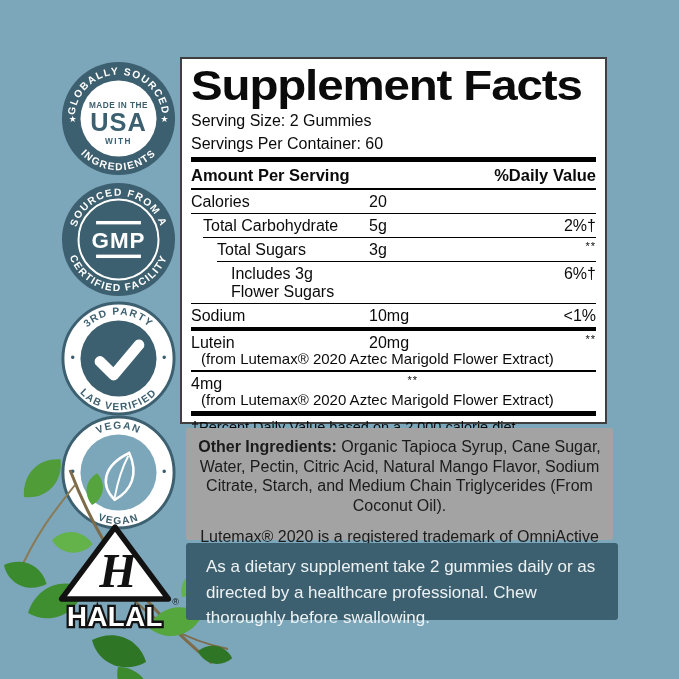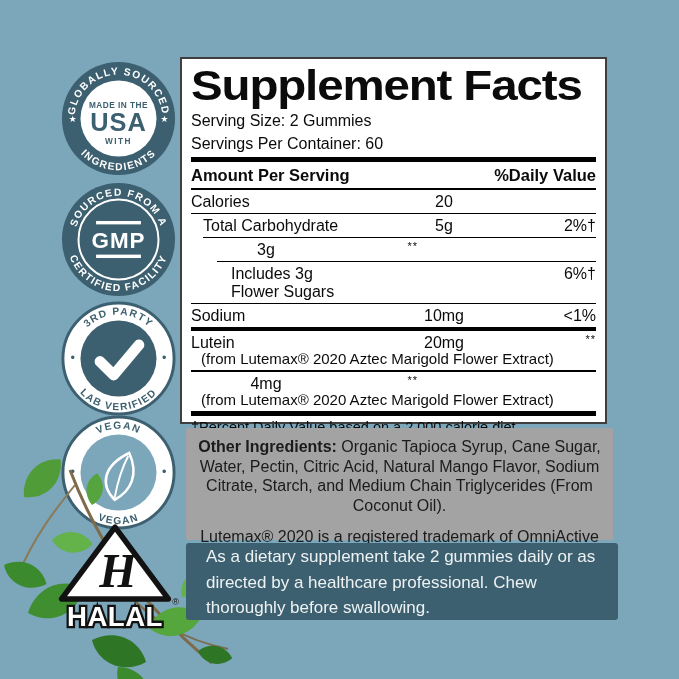--- a/index.html
+++ b/index.html
@@ -26,40 +26,40 @@
   .sf-title{font-size:42px;font-weight:bold;letter-spacing:-1px;line-height:1.08;white-space:nowrap;
             transform:scaleX(1.13);transform-origin:0 50%;}
   .sf-serving{font-size:16px;line-height:1.2;margin-top:3px;}
   .bar-xl{height:5px;background:#000;margin-top:4px;}
   .bar-l{height:4px;background:#000;}
   .bar-m{height:2.5px;background:#000;}
   .rule{height:1px;background:#000;}
   .sf-head{display:flex;justify-content:space-between;font-weight:bold;font-size:16.5px;padding:4px 0 3px 0;}
   .sf-row{display:flex;align-items:baseline;font-size:16px;padding:2.5px 0;gap:13px;}
   .sf-name{flex:1;}
-  .sf-amt{width:150px;flex:none;text-align:center;}
+  .sf-amt{width:150px;flex:none;text-align:left;}
   .sf-dv{width:64px;flex:none;text-align:right;}
   .ind1{padding-left:12px;}
   .ind2{padding-left:26px;}
   .ind3{padding-left:40px;}
   .ml12{margin-left:12px;}
   .ml26{margin-left:26px;}
   .dv-est{font-size:11px;letter-spacing:1px;position:relative;top:-5px;}
   .sf-note{font-size:15px;padding:0 0 3px 10px;margin-top:-2px;}
   .sf-foot{font-size:14.5px;line-height:1.16;padding-top:3px;}
 
   
   .other-box{position:absolute;left:186px;top:428px;width:427px;height:112px;background:#a3a3a3;
              box-sizing:border-box;padding:9px 12px;color:#1b1b1b;font-size:16px;line-height:1.22;
              text-align:center;border-radius:2px;}
   .other-box p{margin:0 0 12px 0;}
 
   
   .directions-box{position:absolute;left:186px;top:543px;width:432px;height:77px;background:#3D6070;
-                  box-sizing:border-box;padding:1px 20px;color:#EDF2F3;font-size:17px;line-height:1.5;
+                  box-sizing:border-box;padding:11px 20px;color:#EDF2F3;font-size:17px;line-height:1.5;
                   border-radius:3px;}
 </style>
 </head>
 <body>
 
 <div class="stage">
 
   <div class="badge" style="top:60px;">
     <svg viewBox="0 0 120 120">
       <defs>
@@ -193,20 +193,21 @@
     <div class="rule"></div>
 
     <div class="sf-row">
       <div class="sf-name ind1">Total Carbohydrate</div>
       <div class="sf-amt">5g</div>
       <div class="sf-dv">2%†</div>
     </div>
     <div class="rule ml12"></div>
 
     <div class="sf-row">
+      <div class="sf-name ind2">Total Sugars</div>
       <div class="sf-amt">3g</div>
       <div class="sf-dv dv-est">**</div>
     </div>
     <div class="rule ml26"></div>
 
     <div class="sf-row">
       <div class="sf-name ind3">Includes 3g Flower Sugars</div>
       <div class="sf-amt"></div>
       <div class="sf-dv">6%†</div>
     </div>

